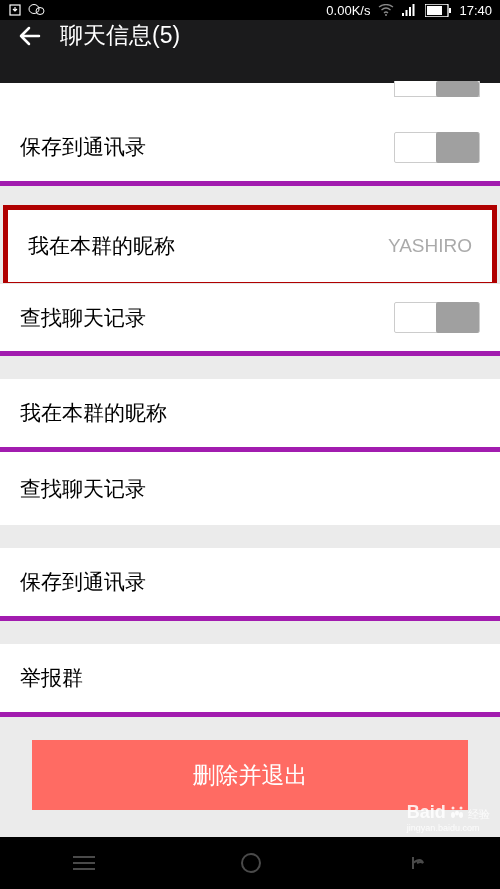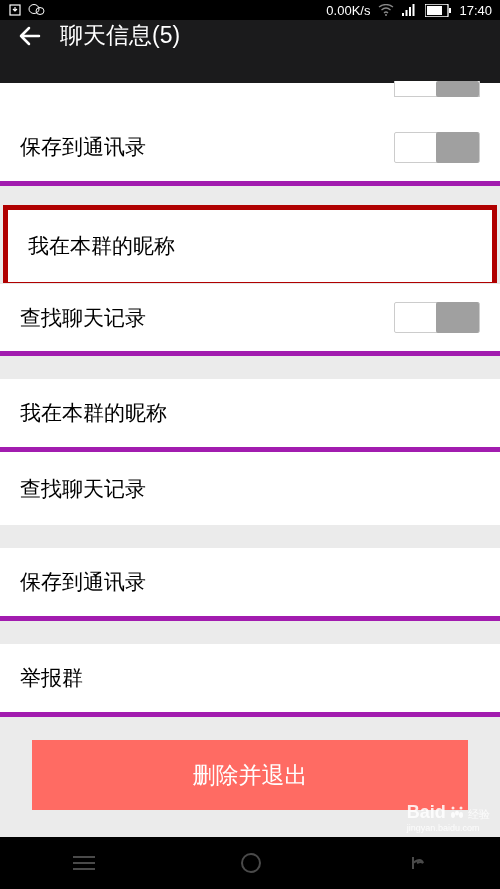--- a/index.html
+++ b/index.html
@@ -105,20 +105,21 @@
   <div class="toggle">
       <div class="toggle-knob"></div>
     </div>
 </div>
 
 <div class="gap"></div>
 
 <div class="highlight-box">
   <div class="row">
     <div class="row-label">我在本群的昵称</div>
+    <div class="row-value">YASHIRO</div>
   </div>
 </div>
 
 <div class="row" style="border-top:1px solid #e8e8e8">
   <div class="row-label">查找聊天记录</div>
   <div class="toggle">
       <div class="toggle-knob"></div>
     </div>
 </div>
 

